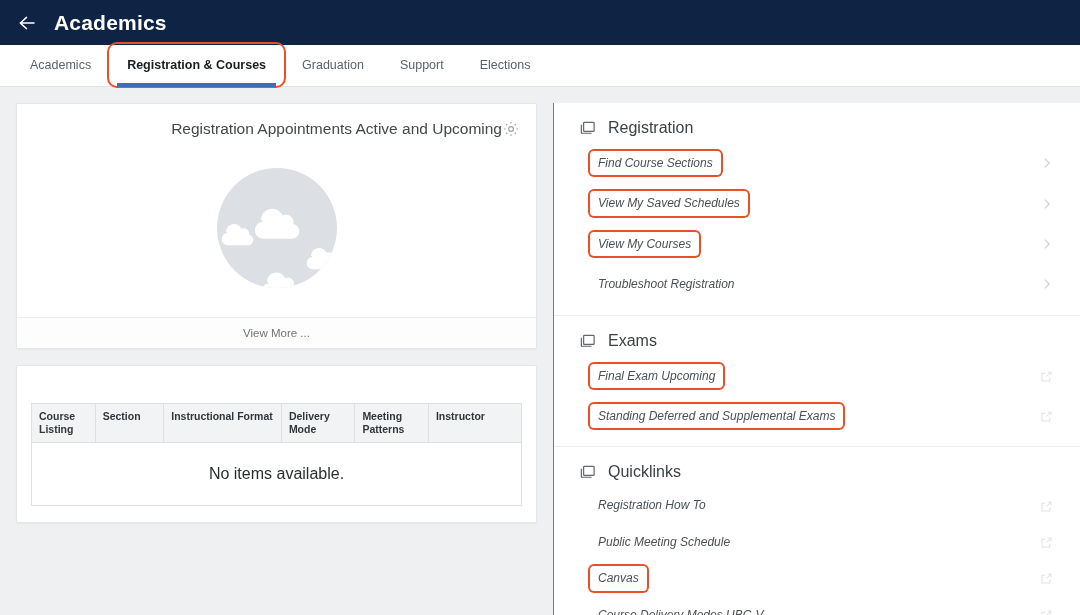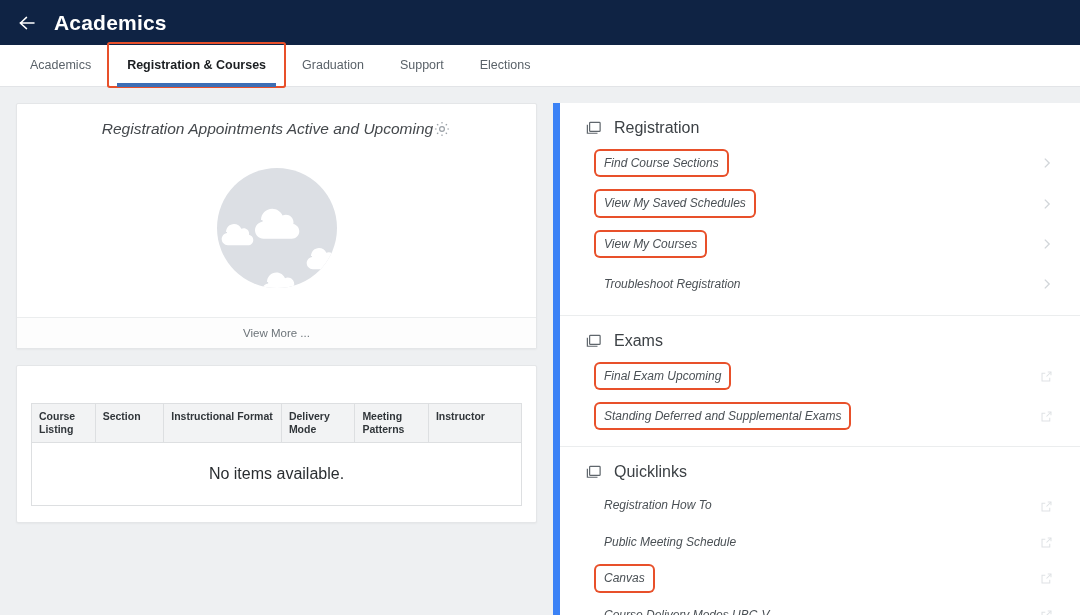--- a/index.html
+++ b/index.html
@@ -45,42 +45,41 @@
   .tab.active { color: #1b1e21; font-weight: bold; }
   .tab.active::after {
     content: ""; position: absolute;
     left: 8px; right: 8px; bottom: -1px; height: 4px;
     background: #3e6eb4;
   }
   .hl {
     box-shadow: 0 0 0 2px #e8502a;
     border-radius: 4px;
   }
-  .tab.hl { box-shadow: 0 0 0 2px #e8502a; border-radius: 1px; }
+  .tab.hl { box-shadow: 0 0 0 2px #e8502a; border-radius: 8px; }
 
   
   .content {
     display: flex; gap: 0;
     height: calc(615px - 45px - 42px);
     padding: 16px 0 0 0;
   }
   .col-left { width: 553px; padding: 0 16px 0 16px; }
   .col-right { width: 527px; }
 
   
   .card {
     background: #ffffff;
     border: 1px solid #e4e6e8;
     border-radius: 2px;
     box-shadow: 0 1px 2px rgba(0,0,0,.04);
   }
   .card-head {
-    display: flex; align-items: flex-start; justify-content: center;
+    display: flex; align-items: flex-start; justify-content: flex-end;
     padding: 16px 16px 4px 16px;
-    font-style: italic;
   }
   .card-title { font-size: 15.5px; color: #44484c; }
   .gear { width: 18px; height: 18px; cursor: pointer; flex: 0 0 18px; }
 
   .empty-wrap {
     height: 175px;
     display: flex; align-items: center; justify-content: center;
   }
   .card-footer {
     border-top: 1px solid #ebedee;
@@ -110,21 +109,21 @@
     border-top: none;
     text-align: center;
     padding: 22px 8px;
     font-size: 16px;
     color: #2a2e31;
   }
 
   
   .panel {
     background: #ffffff;
-    border-left: 7px solid #3b82f6;
+    border-left: 1px solid #3b82f6;
     height: 100%;
     overflow: hidden;
   }
   .section { padding: 16px 24px 10px 24px; }
   .section + .section { border-top: 1px solid #ebedee; }
   .section-head {
     display: flex; align-items: center; gap: 12px;
     margin-bottom: 6px;
   }
   .section-title { font-size: 16px; color: #3c4145; }

